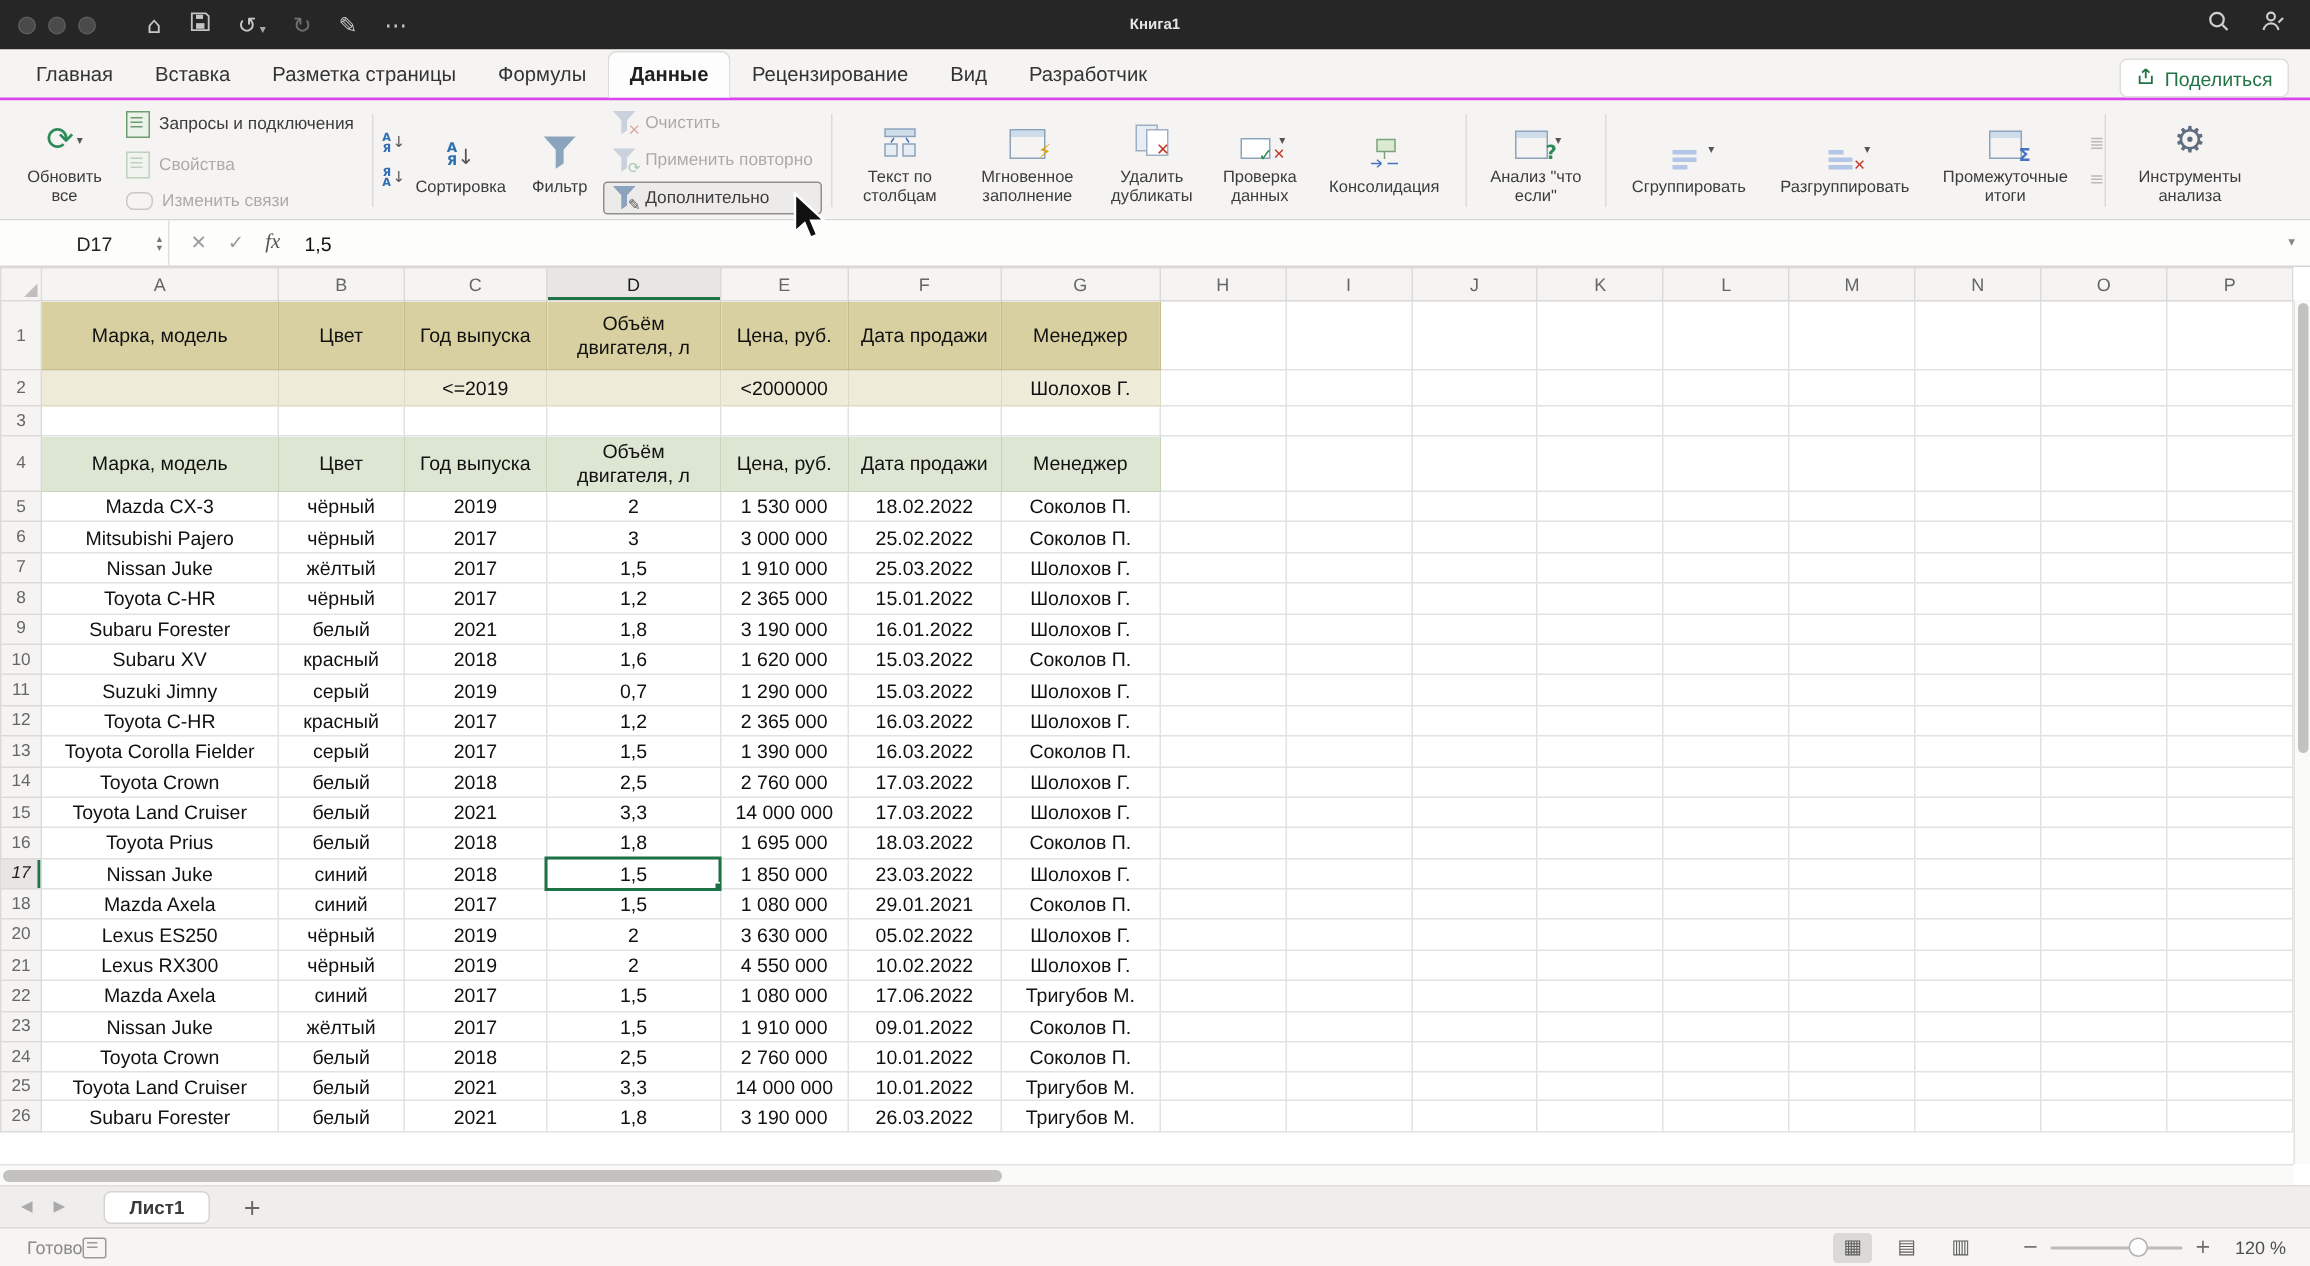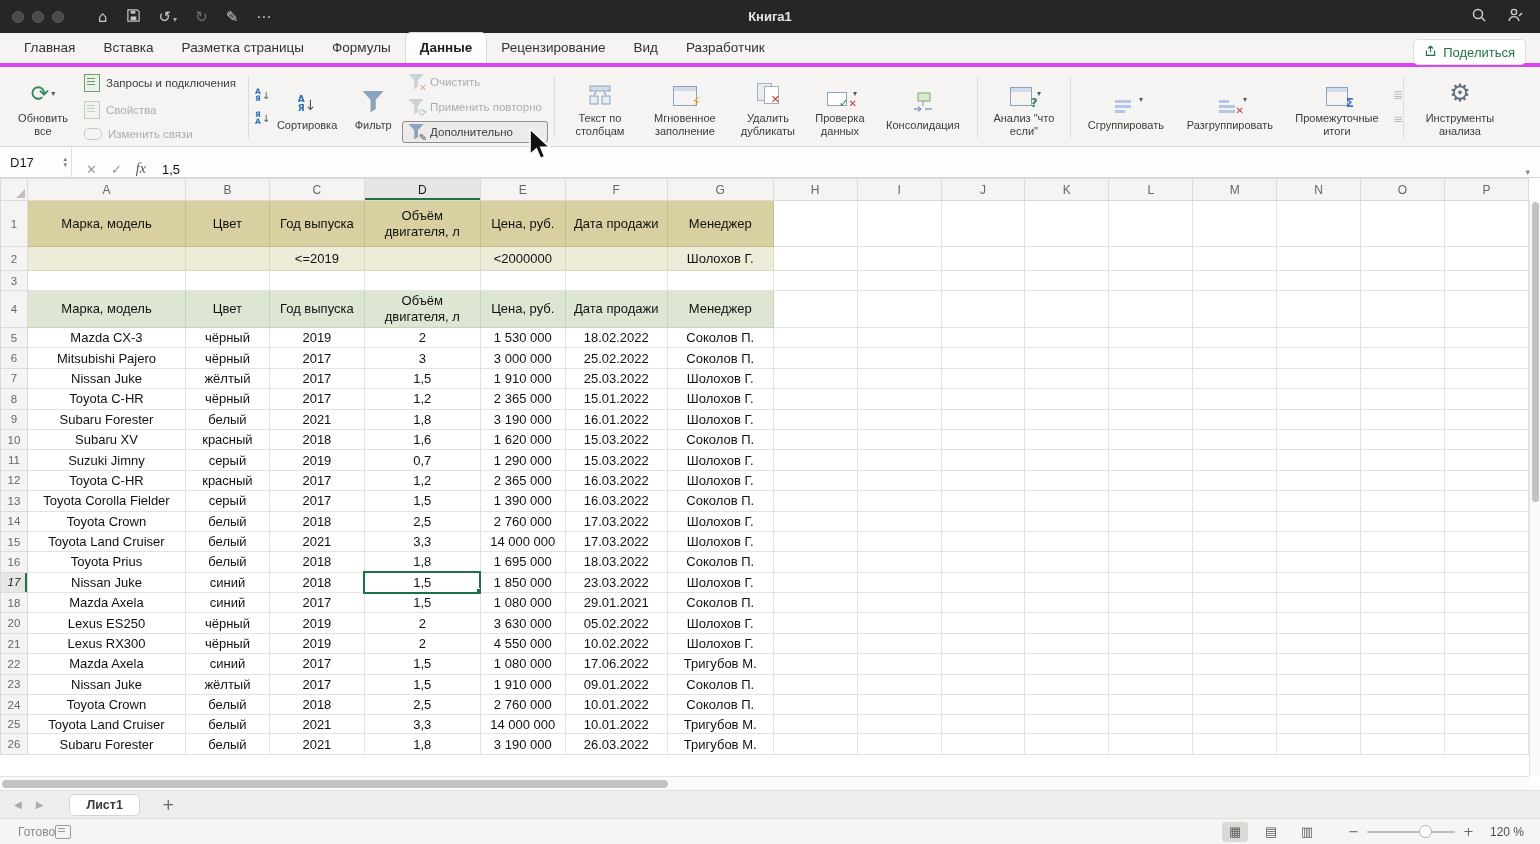--- a/index.html
+++ b/index.html
@@ -6,26 +6,26 @@
   body{font-family:"Liberation Sans",sans-serif;background:#777;}
   .app{position:relative;width:1540px;height:844px;background:#fff;overflow:hidden;}
   .glyph{font-family:"DejaVu Sans",sans-serif;}
 
   
   .titlebar{position:absolute;top:0;left:0;width:100%;height:33px;background:var(--titlebar_bg,#262626);display:flex;align-items:center;color:#c9c9c9;}
   .traffic{display:flex;gap:8px;margin-left:12px;}
   .tl{width:12px;height:12px;border-radius:50%;background:#4a4a4a;border:1px solid #5c5c5c;box-sizing:border-box;}
   .tb-icons{display:flex;align-items:center;gap:18px;margin-left:34px;font-size:15px;}
   .tb-icons .dim{opacity:.45;}
-  .tb-title{position:absolute;left:0;right:0;text-align:center;color:#e6e6e6;font-size:13px;font-weight:bold;pointer-events:none;}
+  .tb-title{position:absolute;left:0;right:0;text-align:center;color:#e6e6e6;font-size:10px;font-weight:bold;pointer-events:none;}
   .tb-right{position:absolute;right:16px;top:0;height:33px;display:flex;align-items:center;gap:20px;}
   .chev-mini{font-size:8px;margin-left:2px;opacity:.8;}
 
   
-  .tabrow{position:absolute;top:33px;left:0;width:100%;height:34px;background:var(--ribbon_bg,#f5f4f2);display:flex;align-items:flex-end;border-bottom:4px solid #d946ef;box-sizing:border-box;}
+  .tabrow{position:absolute;top:33px;left:0;width:100%;height:34px;background:var(--ribbon_bg,#f5f4f2);display:flex;align-items:flex-end;border-bottom:2px solid #d946ef;box-sizing:border-box;}
   .rtabs{display:flex;align-items:flex-end;margin-left:10px;height:100%;}
   .rtab{padding:7px 14px 8px;font-size:13.5px;color:#333;cursor:default;white-space:nowrap;}
   .rtab.active{background:#fdfdfd;border:1px solid #dddbd8;border-bottom:none;border-radius:6px 6px 0 0;font-weight:bold;color:#1f1f1f;}
   .share-btn{position:absolute;right:14px;top:6px;display:flex;align-items:center;gap:6px;background:#fff;border:1px solid #e0deda;border-radius:5px;padding:4px 10px;color:var(--accent,#217346);font-size:13px;}
 
   
   .ribbon{position:absolute;top:67px;left:0;width:100%;height:80px;background:var(--ribbon_bg,#f5f4f2);border-bottom:1px solid #d9d7d4;box-sizing:border-box;display:flex;align-items:center;padding:0 8px;}
   .vsep{width:1px;height:62px;background:#dddbd8;margin:0 6px;flex:0 0 auto;}
   .rb-big{display:flex;flex-direction:column;align-items:center;justify-content:flex-start;gap:4px;padding:5px 4px 2px;flex:0 0 auto;}
   .rb-big .icn{height:30px;display:flex;align-items:center;justify-content:center;gap:2px;}
@@ -47,21 +47,21 @@
   .sheet-ico{width:14px;height:16px;border:1px solid #6f9c6f;background:#eaf2ea;position:relative;}
   .sheet-ico::after{content:"";position:absolute;left:2px;top:3px;width:8px;height:1.5px;background:#6f9c6f;box-shadow:0 3px 0 #6f9c6f,0 6px 0 #6f9c6f;}
   .chain{width:16px;height:10px;border:1.5px solid #888;border-radius:5px;position:relative;}
   .dupes{position:relative;width:24px;height:24px;}
   .dupes .pg{position:absolute;width:13px;height:16px;background:#fff;border:1px solid #9fb0c4;}
   .grp-bars{display:flex;flex-direction:column;gap:2px;}
   .grp-bars i{width:16px;height:3px;background:#b3c6e7;display:block;}
   .boxline{width:18px;height:12px;border:1px solid #7ba37b;background:#dcead0;}
 
   
-  .formulabar{position:absolute;top:147px;left:0;width:100%;height:31px;background:#fdfdfc;border-bottom:1px solid #d9d7d4;box-sizing:border-box;display:flex;align-items:flex-end;}
+  .formulabar{position:absolute;top:147px;left:0;width:100%;height:31px;background:#fdfdfc;border-bottom:1px solid #d9d7d4;box-sizing:border-box;display:flex;align-items:center;padding-left:41px;}
   .namebox{width:72px;height:100%;display:flex;align-items:center;justify-content:space-between;padding:0 4px 0 10px;font-size:13px;color:#222;border-right:1px solid #e2e0dd;box-sizing:border-box;}
   .stepper{display:flex;flex-direction:column;font-size:7px;color:#777;line-height:.9;}
   .fbicon{margin-left:14px;font-size:13px;color:#9a9a9a;}
   .fbicon.fx{font-style:italic;font-family:"Liberation Serif",serif;color:#555;font-size:14px;}
   .fb-input{margin-left:16px;font-size:13px;color:#111;flex:1;}
   .fb-expand{margin-right:10px;font-size:9px;color:#888;}
 
   
   .gridwrap{position:absolute;top:178px;left:0;width:1529px;height:598px;overflow:hidden;background:#fff;}
   table.grid{border-collapse:collapse;table-layout:fixed;}

